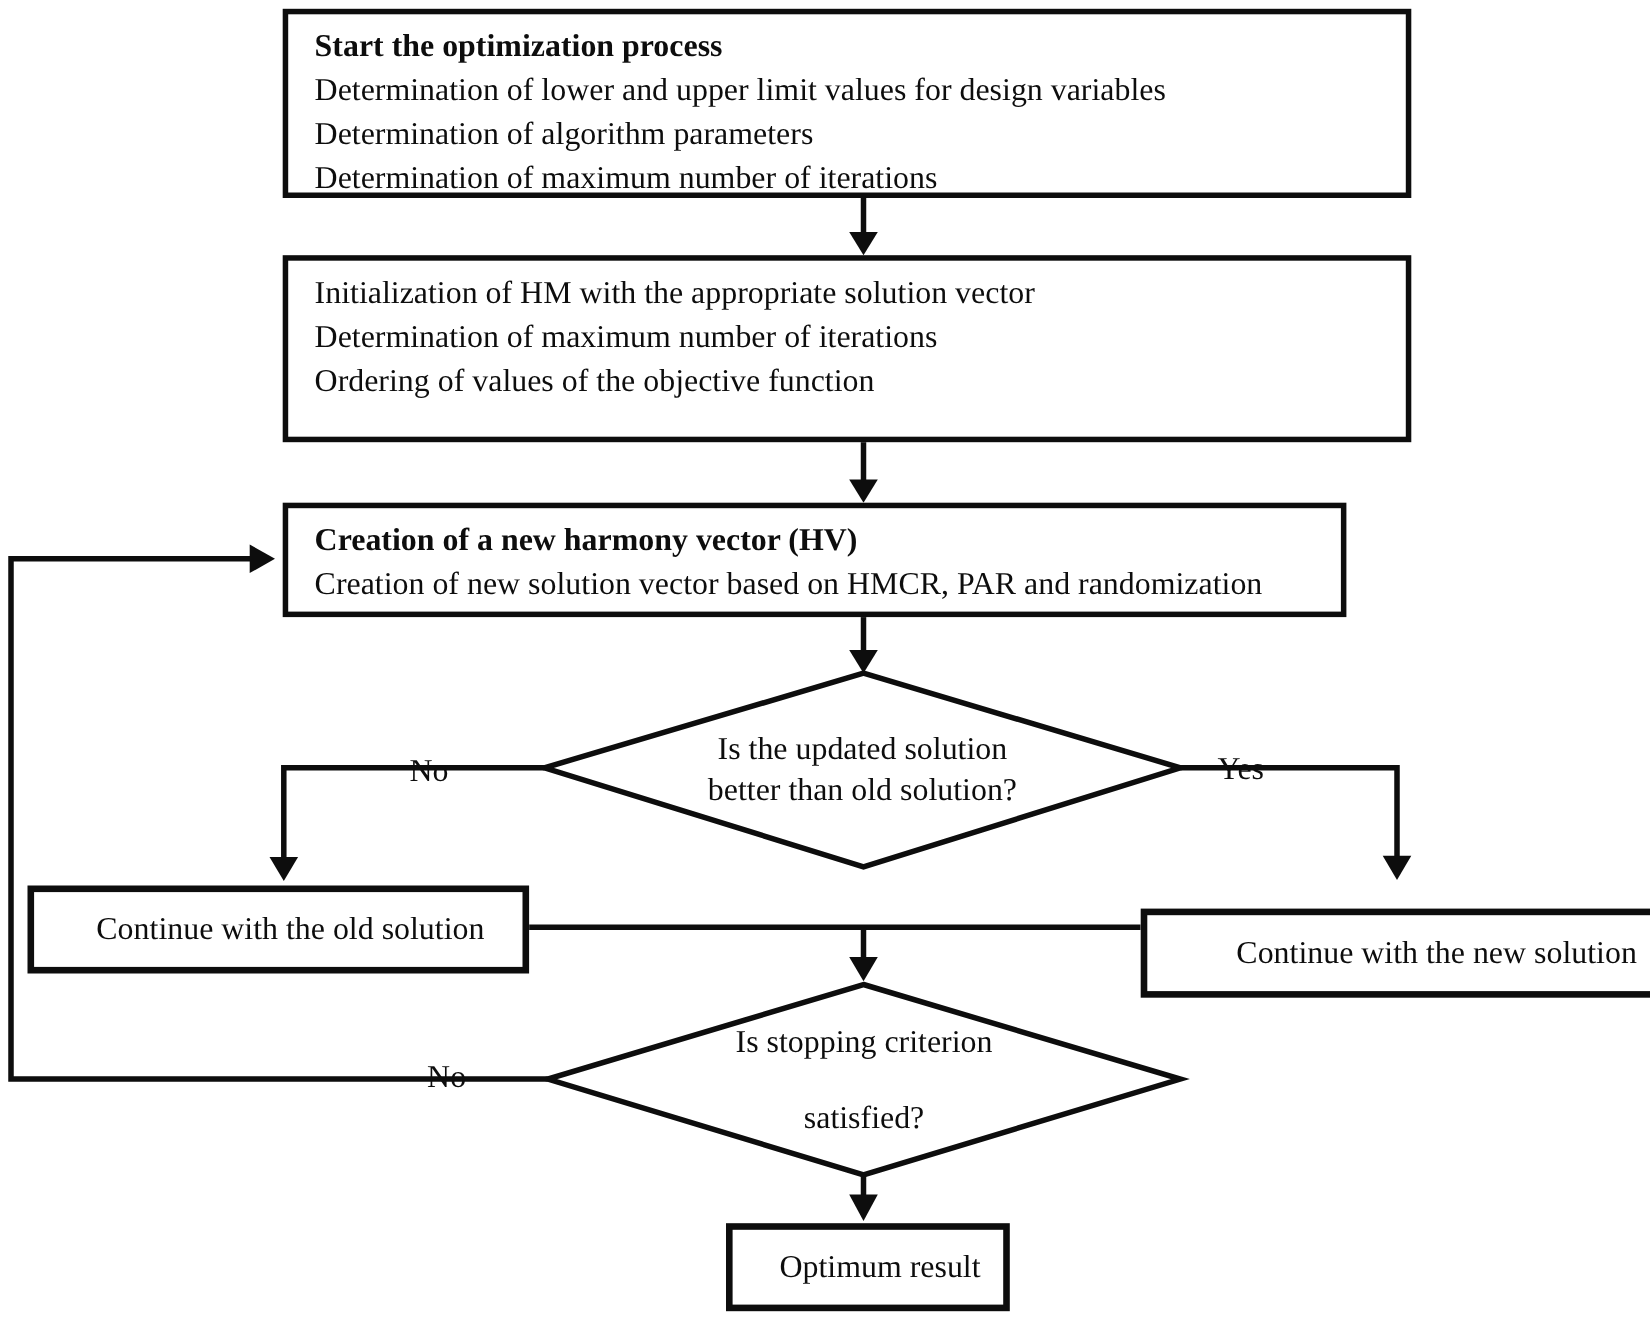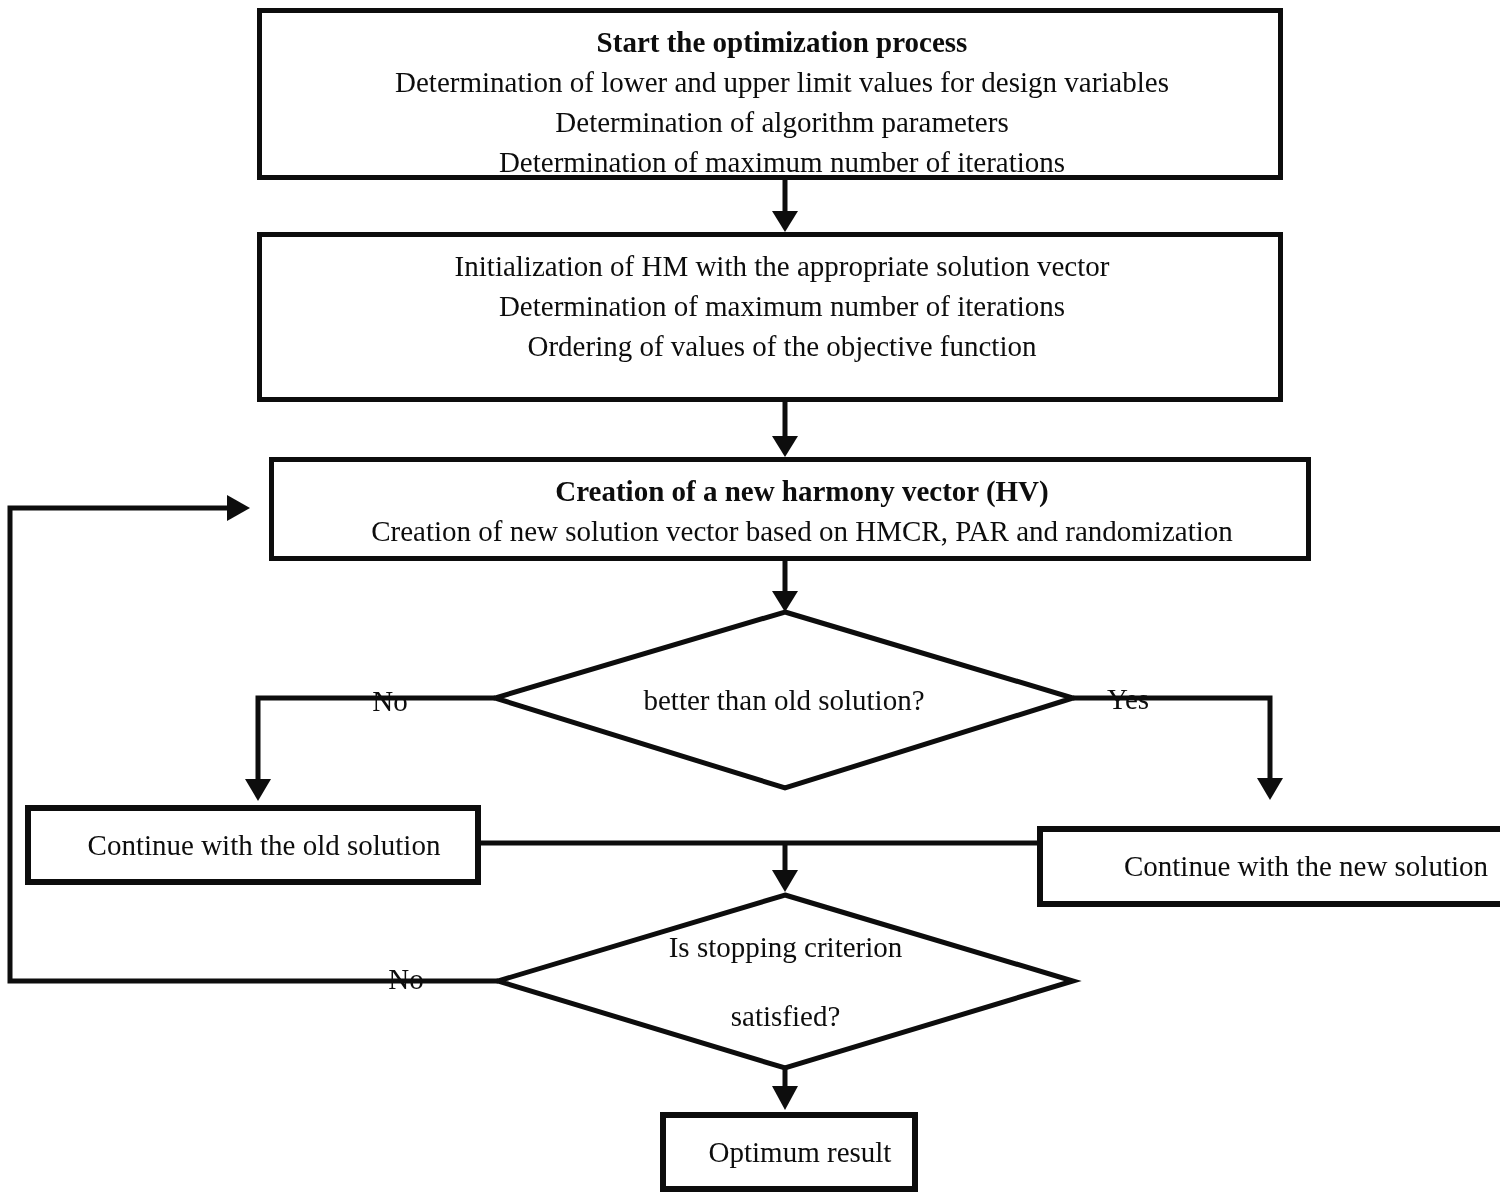--- a/index.html
+++ b/index.html
@@ -21,21 +21,21 @@
   .wires path, .wires line{stroke:var(--line);stroke-width:5;fill:none;}
   .wires .shape{fill:var(--bg);stroke:var(--line);stroke-width:5;}
   .wires .head{fill:var(--line);stroke:none;}
   .box{
     position:absolute;
     box-sizing:border-box;
     background:var(--bg);
     border:5px solid var(--line);
   }
   .box.small{border-width:6px;display:flex;align-items:center;justify-content:center;padding-left:22px;}
-  .process{padding:9px 0 0 24px;text-align:center;}
+  .process{padding:9px 0 0 24px;}
   .process .heading{font-weight:bold;font-size:29px;line-height:40px;white-space:nowrap;}
   .process .line{font-size:29px;line-height:40px;white-space:nowrap;}
   .label29{font-size:29px;white-space:nowrap;}
   .diamond-text{
     position:absolute;
     display:flex;flex-direction:column;align-items:center;justify-content:center;
     text-align:center;font-size:29px;line-height:37px;
     pointer-events:none;
   }
   .edge-label{position:absolute;font-size:29px;text-align:center;margin-top:43px;}
@@ -83,26 +83,27 @@
     <div class="line">Determination of algorithm parameters</div>
     <div class="line">Determination of maximum number of iterations</div>
   </div>
 
   <div class="box process" style="left:257px;top:232px;width:1026px;height:170px;">
     <div class="line">Initialization of HM with the appropriate solution vector</div>
     <div class="line">Determination of maximum number of iterations</div>
     <div class="line">Ordering of values of the objective function</div>
   </div>
 
-  <div class="box process" style="left:269px;top:457px;width:1042px;height:104px;">
+  <div class="box process" style="left:257px;top:457px;width:967px;height:104px;">
     <div class="heading">Creation of a new harmony vector (HV)</div>
     <div class="line">Creation of new solution vector based on HMCR, PAR and randomization</div>
   </div>
 
   <div class="diamond-text" style="left:495px;top:612px;width:578px;height:176px;">
+    <div>Is the updated solution</div>
     <div>better than old solution?</div>
   </div>
 
   <div class="edge-label" style="left:350px;top:642px;width:80px;">No</div>
   <div class="edge-label" style="left:1088px;top:640px;width:80px;">Yes</div>
 
   <div class="box small" style="left:25px;top:805px;width:456px;height:80px;">
     <span class="label29">Continue with the old solution</span>
   </div>
 

